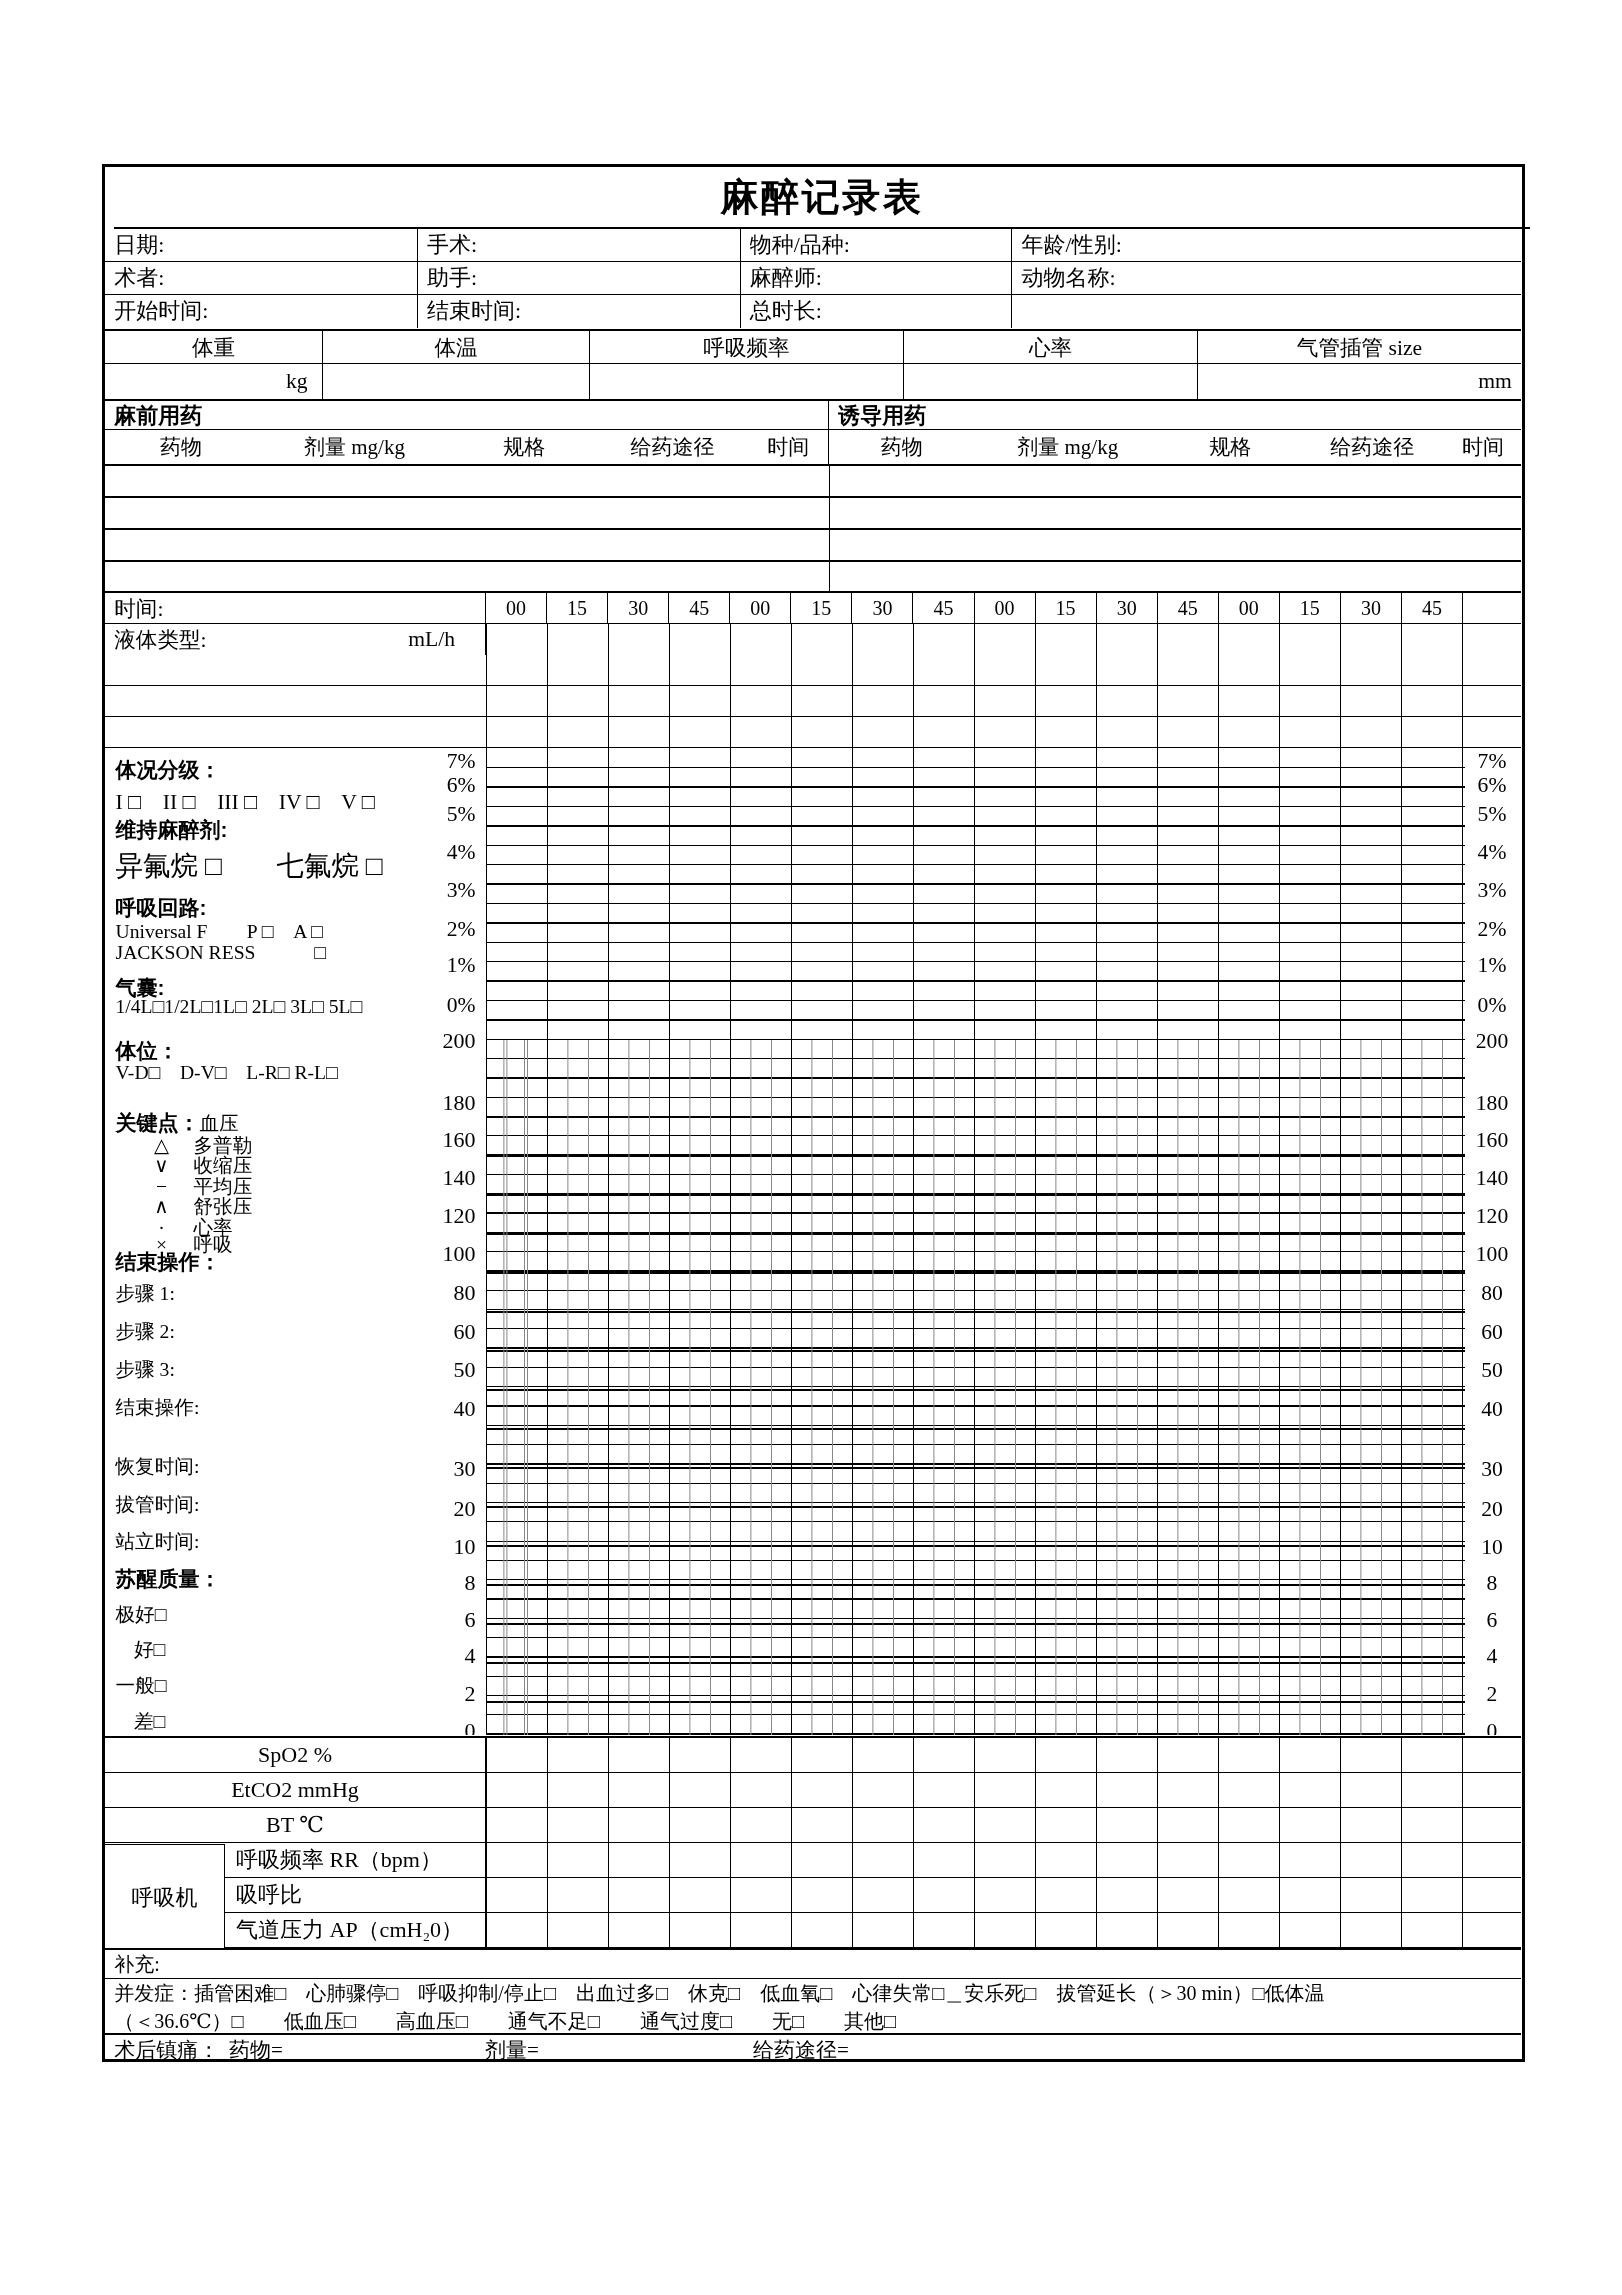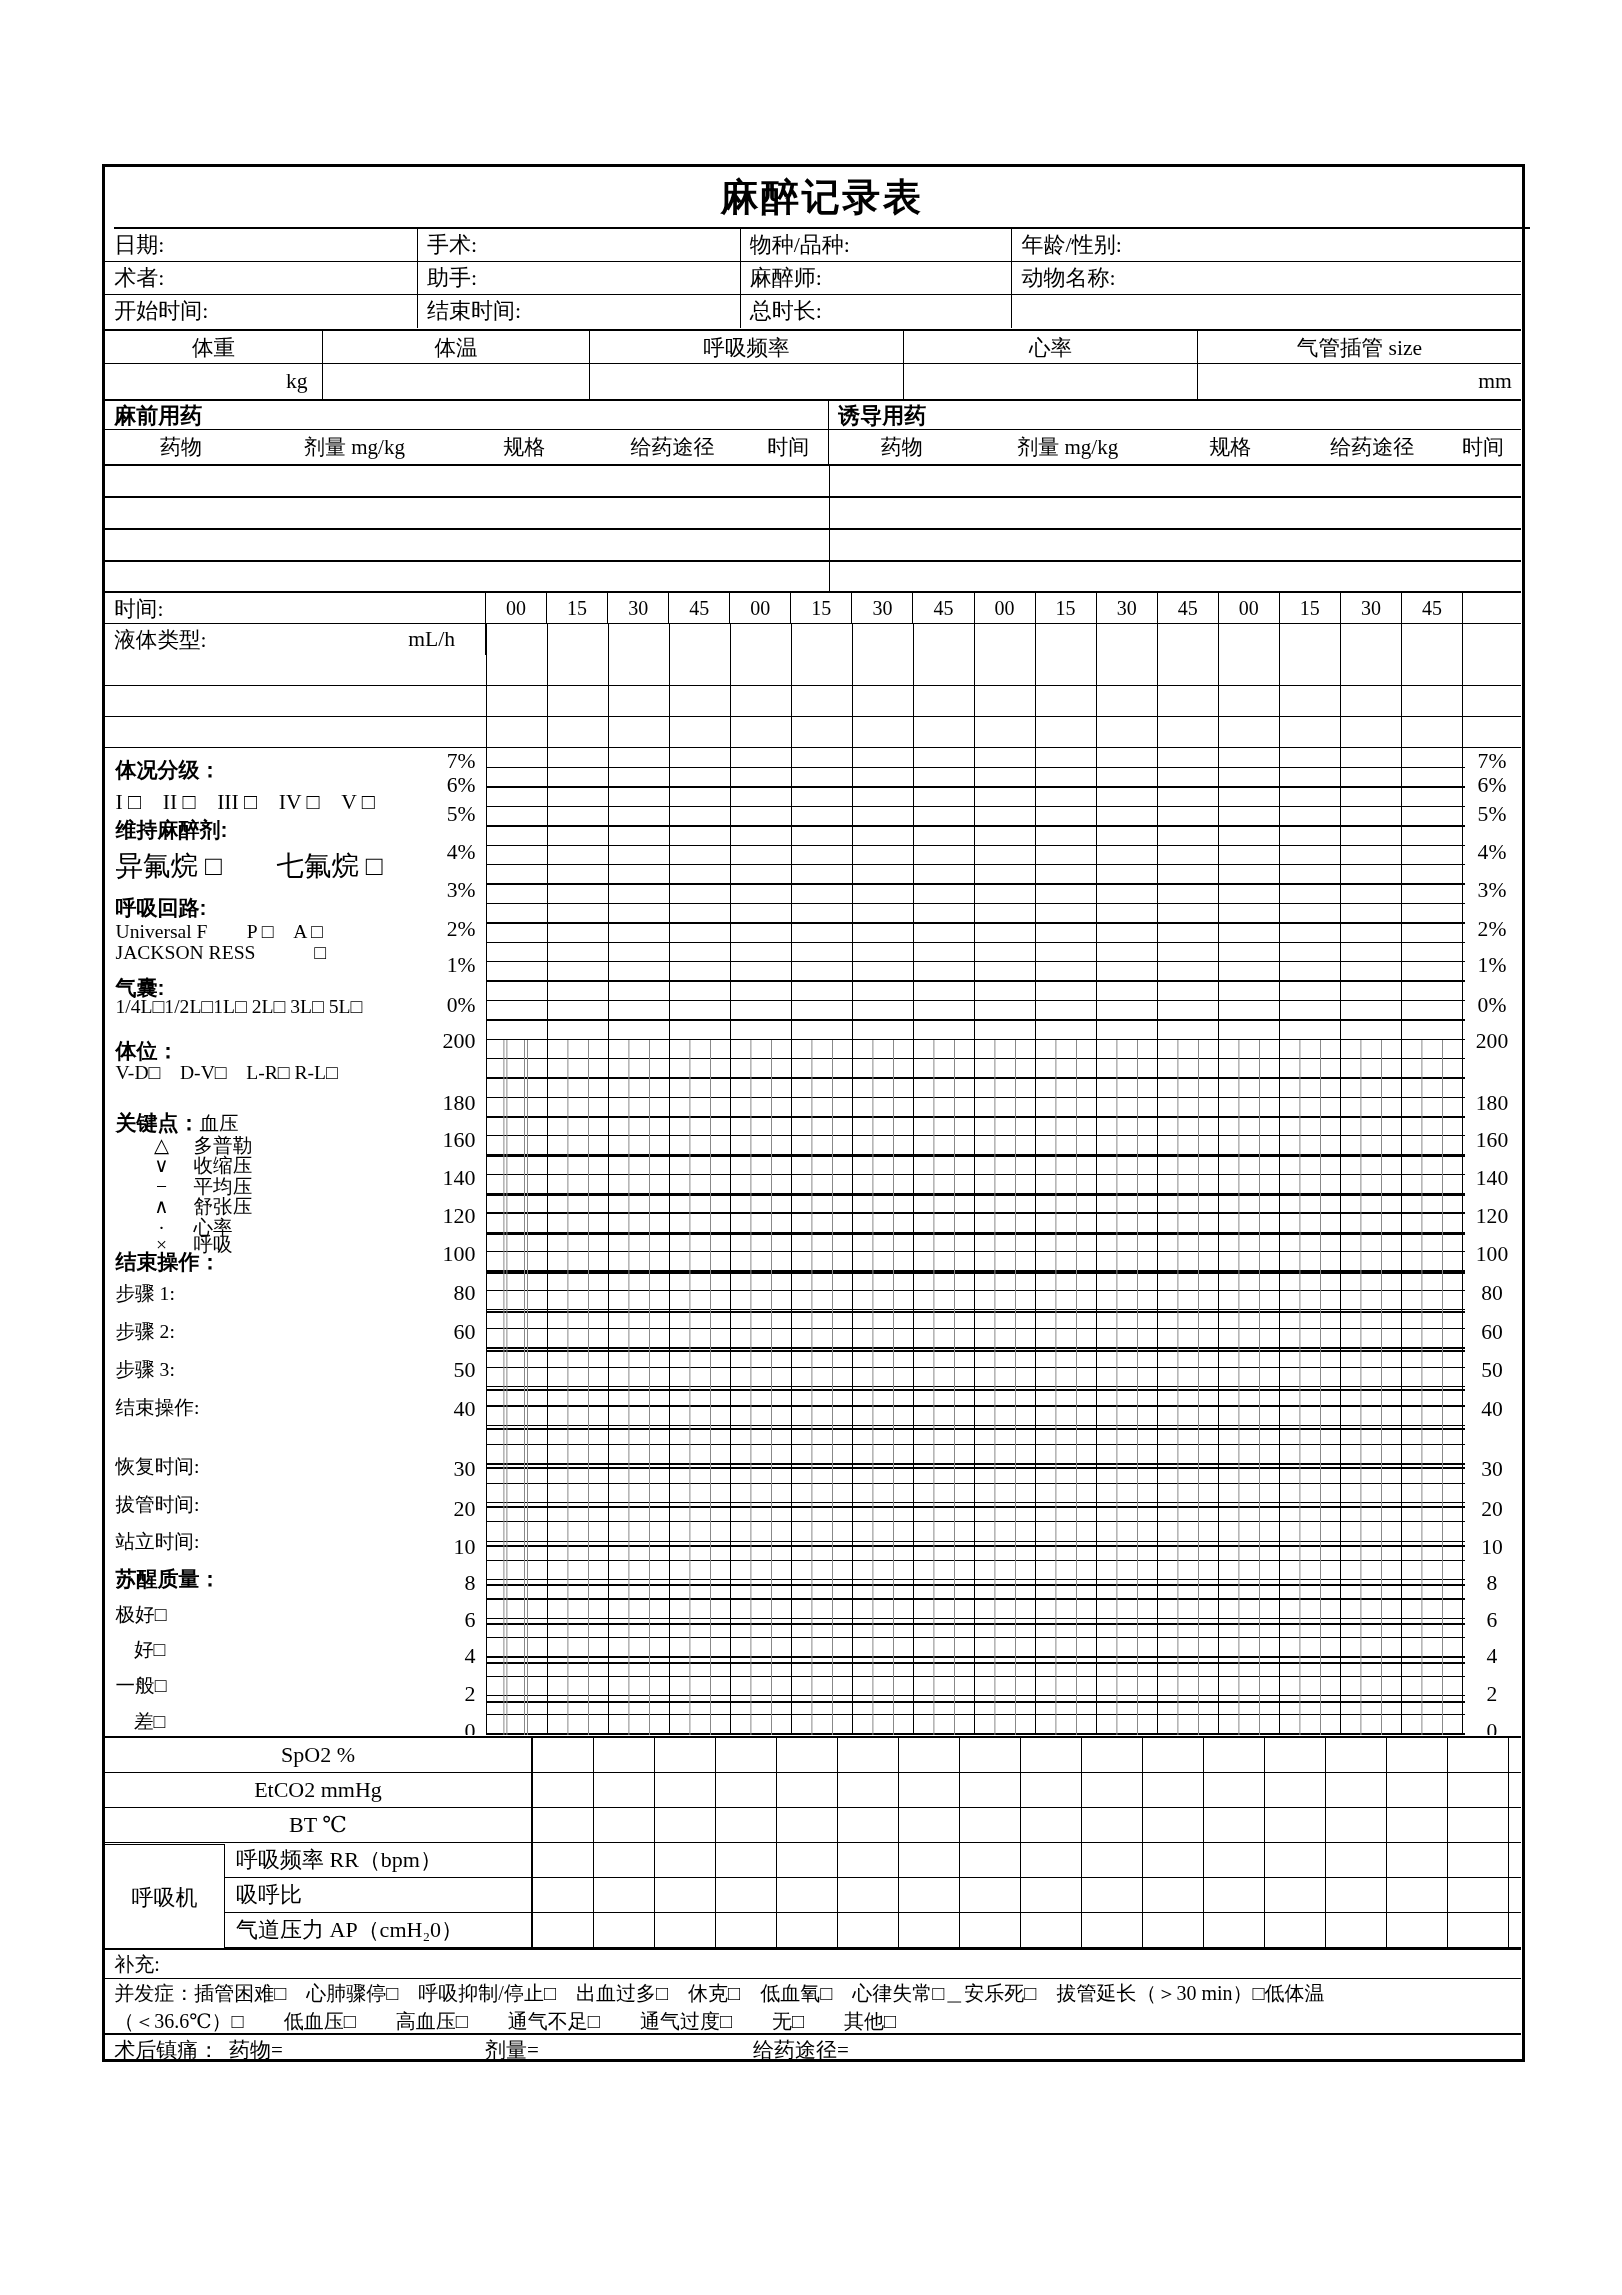--- a/index.html
+++ b/index.html
@@ -86,21 +86,21 @@
        repeating-linear-gradient(90deg,#888 0 1px,transparent 1px 61px),
        repeating-linear-gradient(90deg,#888 0 1px,transparent 1px 61px),
        repeating-linear-gradient(180deg,transparent 0 37px,#000 37px 39px),
        repeating-linear-gradient(180deg,transparent 0 18px,#000 18px 19.3px);
      background-position:0 0,20.4px 0,41px 0,0 0,0 0;}
 
   
   .monitor{top:1569px;height:212px;border-top:2px solid #000;}
   .mrow{display:flex;height:35px;box-sizing:border-box;border-bottom:1.3px solid #000;}
   .mrow:last-child{border-bottom:none;}
-  .mlab{width:427px;box-sizing:border-box;border-right:1.3px solid #000;display:flex;align-items:center;justify-content:center;font-size:22px;}
+  .mlab{width:381px;box-sizing:border-box;border-right:1.3px solid #000;display:flex;align-items:center;justify-content:center;font-size:22px;}
   .mlab.vlab{justify-content:flex-start;padding-left:131px;}
   .ventcell{position:absolute;left:0;top:106px;width:120px;height:106px;background:#fff;
      box-sizing:border-box;border-top:1.3px solid #000;border-right:1.3px solid #000;
      display:flex;align-items:center;justify-content:center;font-size:22px;}
 
   .supp{top:1781px;height:30px;border-top:2px solid #000;font-size:20px;line-height:29px;padding-left:9.2px;}
   .comp{top:1811px;height:56px;border-top:1.3px solid #000;font-size:20px;line-height:27.5px;padding-left:9.2px;padding-top:1.3px;}
   .postop{top:1866px;height:32px;border-top:2px solid #000;font-size:21px;line-height:31px;}
   .postop span{position:absolute;white-space:nowrap;}
 </style>

